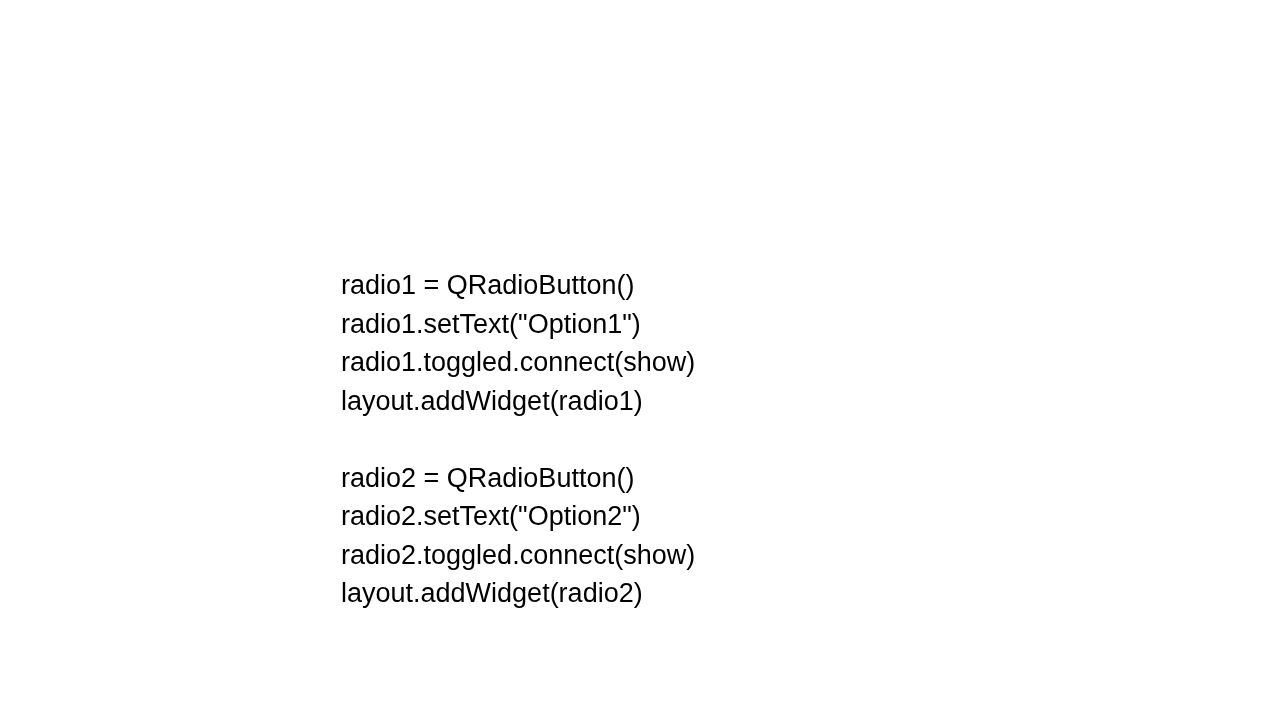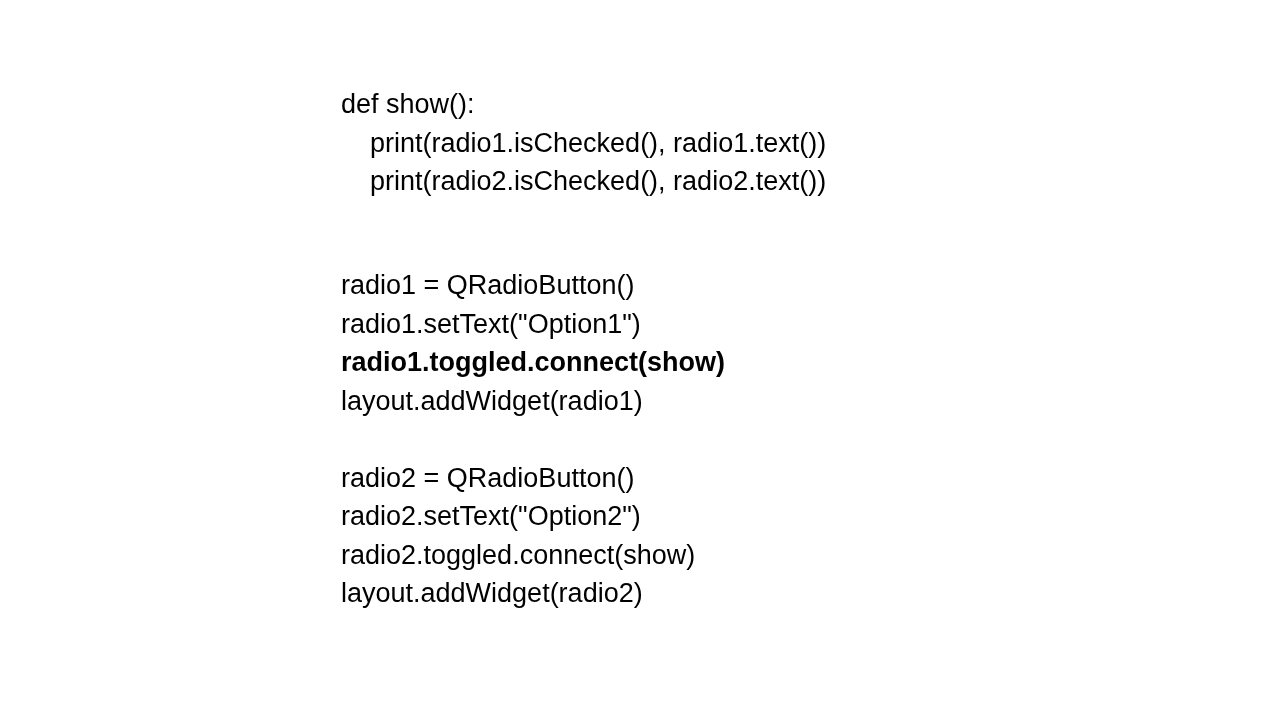--- a/index.html
+++ b/index.html
@@ -22,21 +22,20 @@
     left: 341px;
     font-size: 27px;
     line-height: 38.5px;
     white-space: pre;
     letter-spacing: 0;
   }
   #block-show-function { top: 85px; }
   #block-radio-setup  { top: 266px; }
   .code-line { min-height: 38.5px; }
   .code-line.indent { padding-left: 29px; }
-  .code-line.bold { font-weight: 700; }
+  .code-line.bold { font-weight: 400; }
 </style>
 </head>
 <body style="background: rgb(255, 255, 255); color: rgb(0, 0, 0);">
 
 <div class="slide">
-  <div id="block-show-function" class="code-block"><div class="code-line">def show():</div><div class="code-line indent">print(radio1.isChecked(), radio1.text())</div><div class="code-line indent">print(radio2.isChecked(), radio2.text())</div></div>
   <div id="block-radio-setup" class="code-block"><div class="code-line">radio1 = QRadioButton()</div><div class="code-line">radio1.setText("Option1")</div><div class="code-line bold">radio1.toggled.connect(show)</div><div class="code-line">layout.addWidget(radio1)</div><div class="code-line">&nbsp;</div><div class="code-line">radio2 = QRadioButton()</div><div class="code-line">radio2.setText("Option2")</div><div class="code-line">radio2.toggled.connect(show)</div><div class="code-line">layout.addWidget(radio2)</div></div>
 </div>
 
 </body></html>

